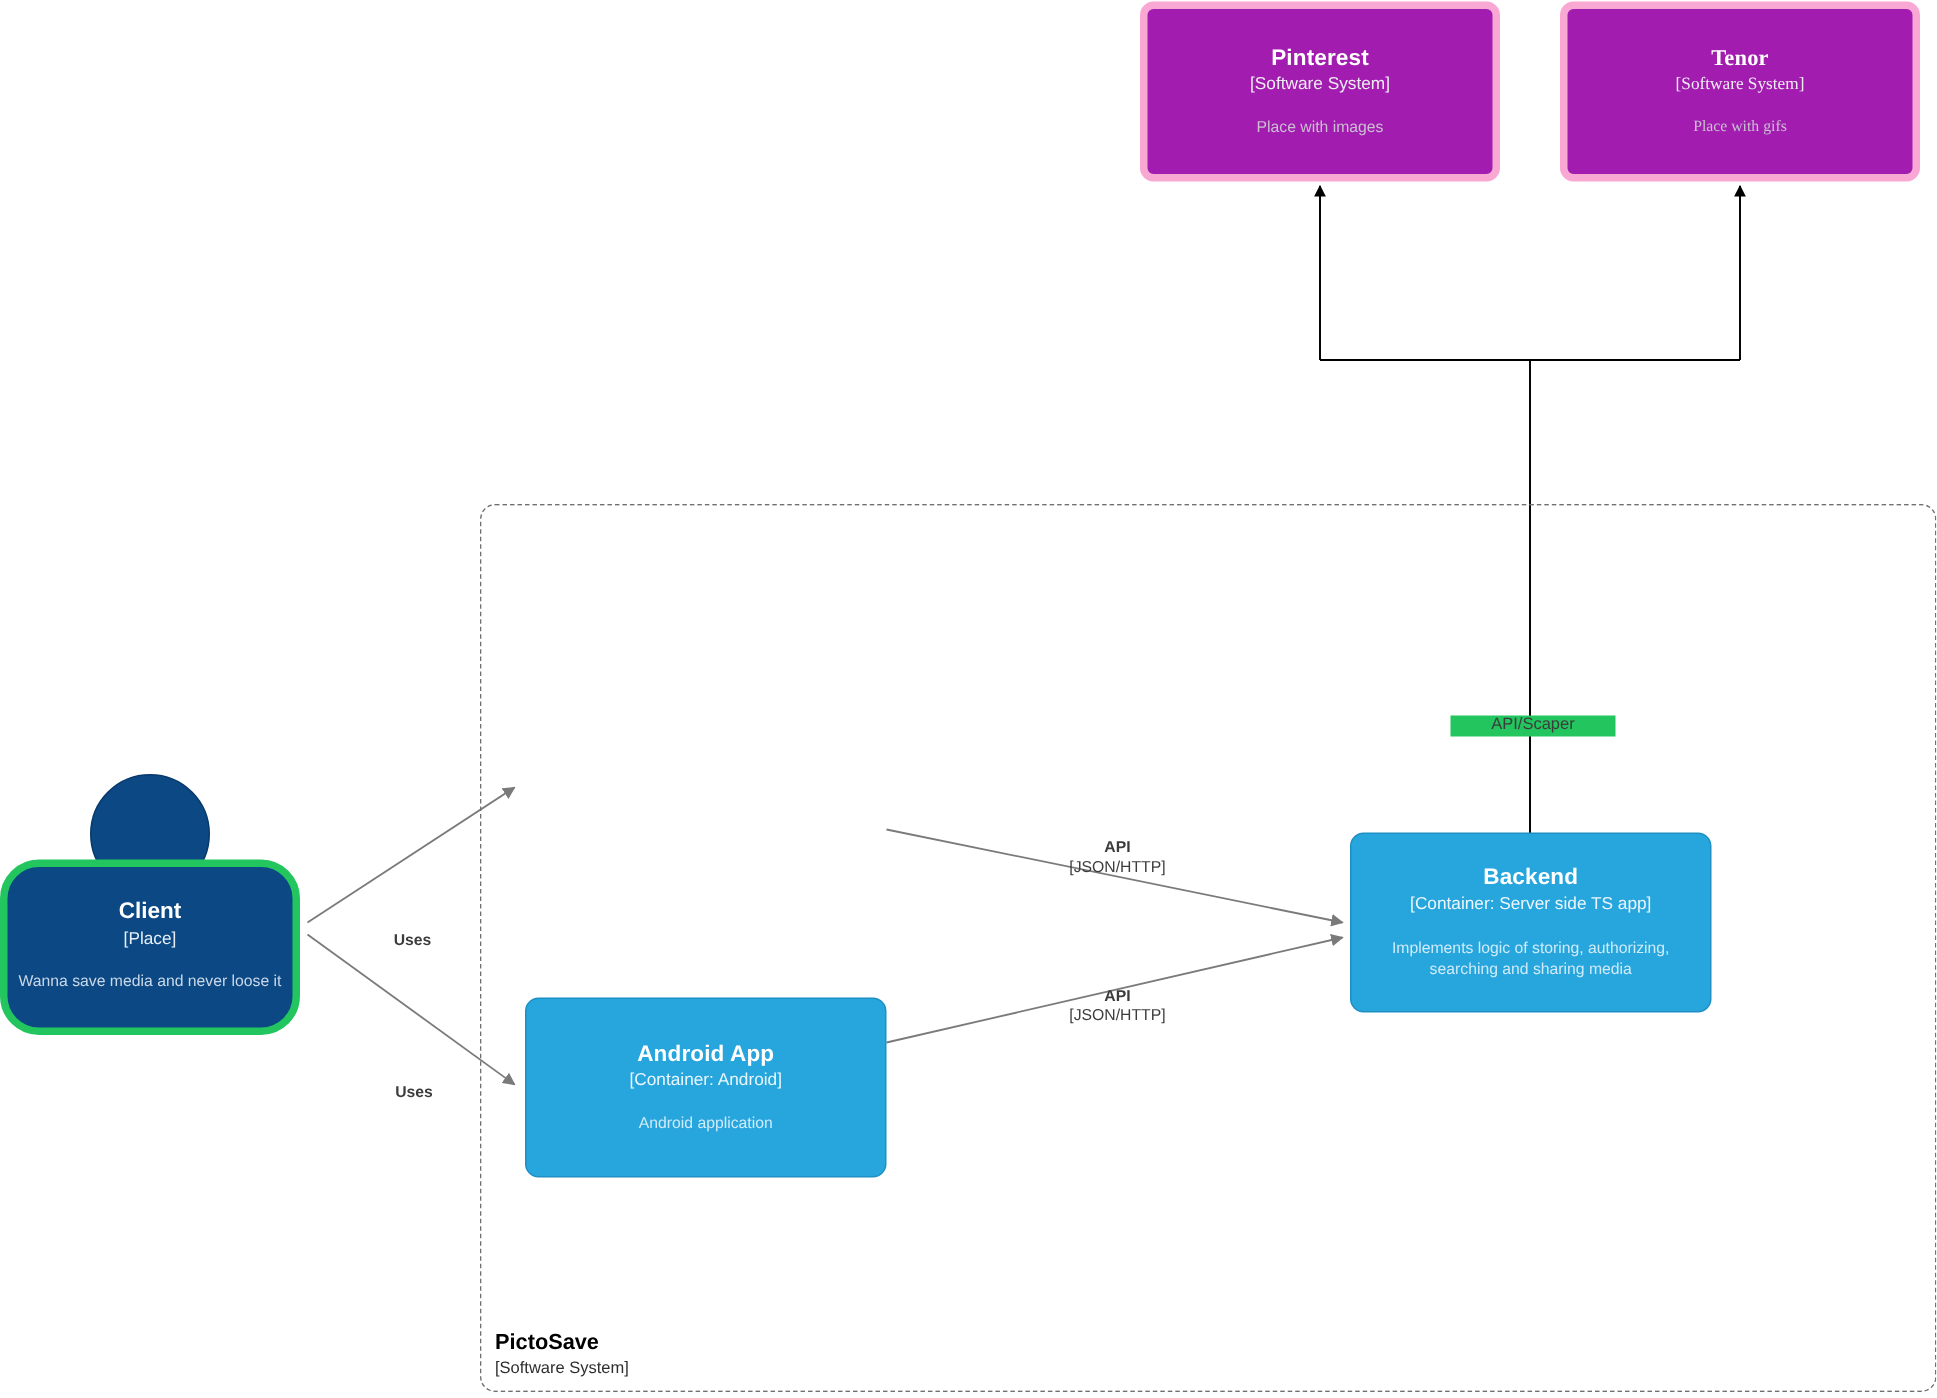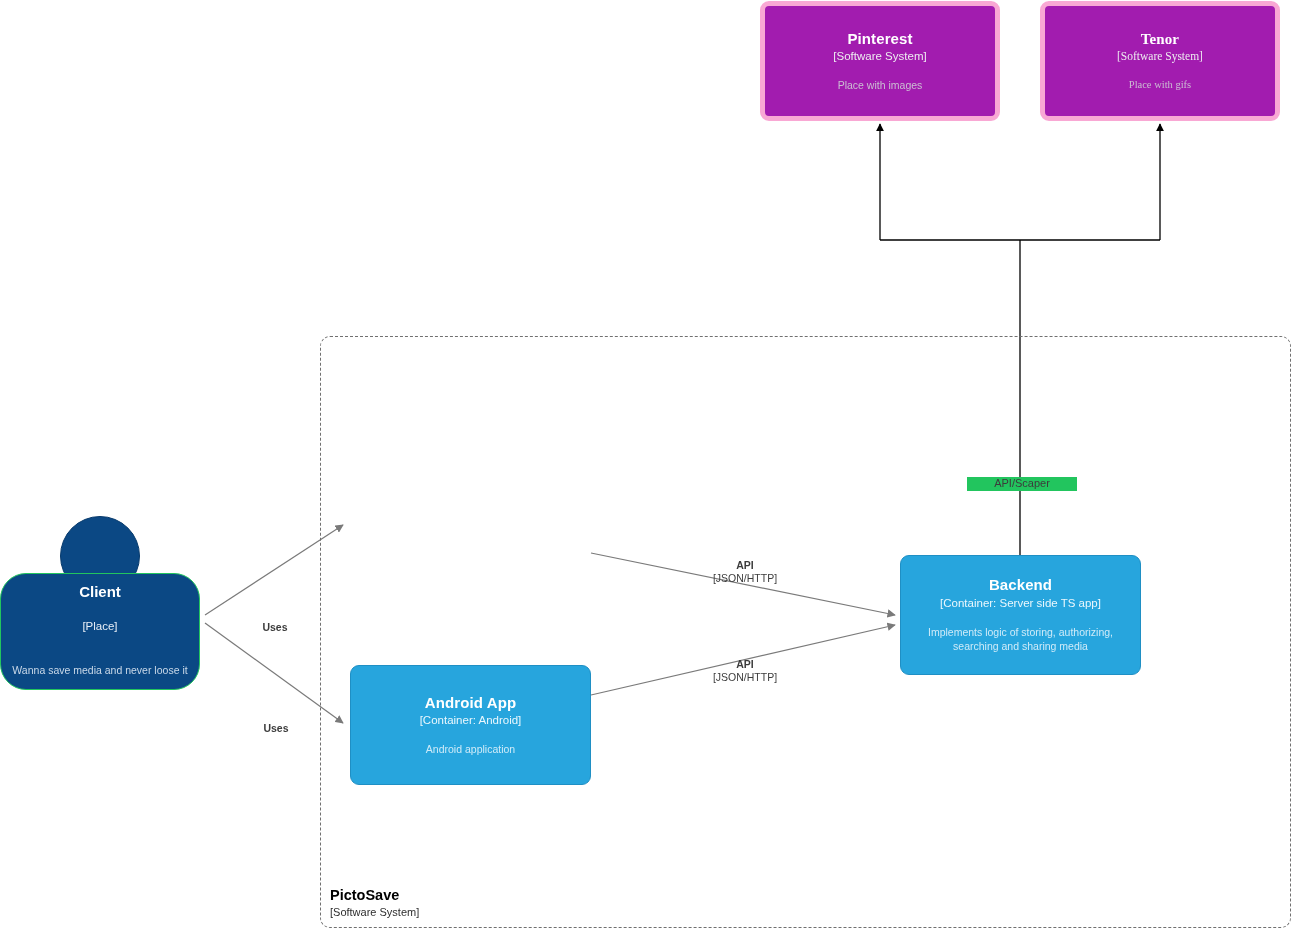--- a/index.html
+++ b/index.html
@@ -90,29 +90,28 @@
     box-sizing: border-box;
   }
   .person .p-body {
     position: absolute;
     left: 0px;
     top: 57px;
     width: 200px;
     height: 117px;
     border-radius: 26px;
     background: #0b4884;
-    border: 1px solid #22c55e;
+    border: 5px solid #22c55e;
     box-sizing: border-box;
     display: flex;
     flex-direction: column;
     align-items: center;
     justify-content: center;
     color: #ffffff;
     padding: 4px 4px 6px 4px;
-    gap: 16px;
   }
   .person .p-title {
     font-size: 15px;
     font-weight: bold;
     line-height: 1.25;
   }
   .person .p-type {
     font-size: 11.5px;
     color: #e7eef6;
     line-height: 1.3;

